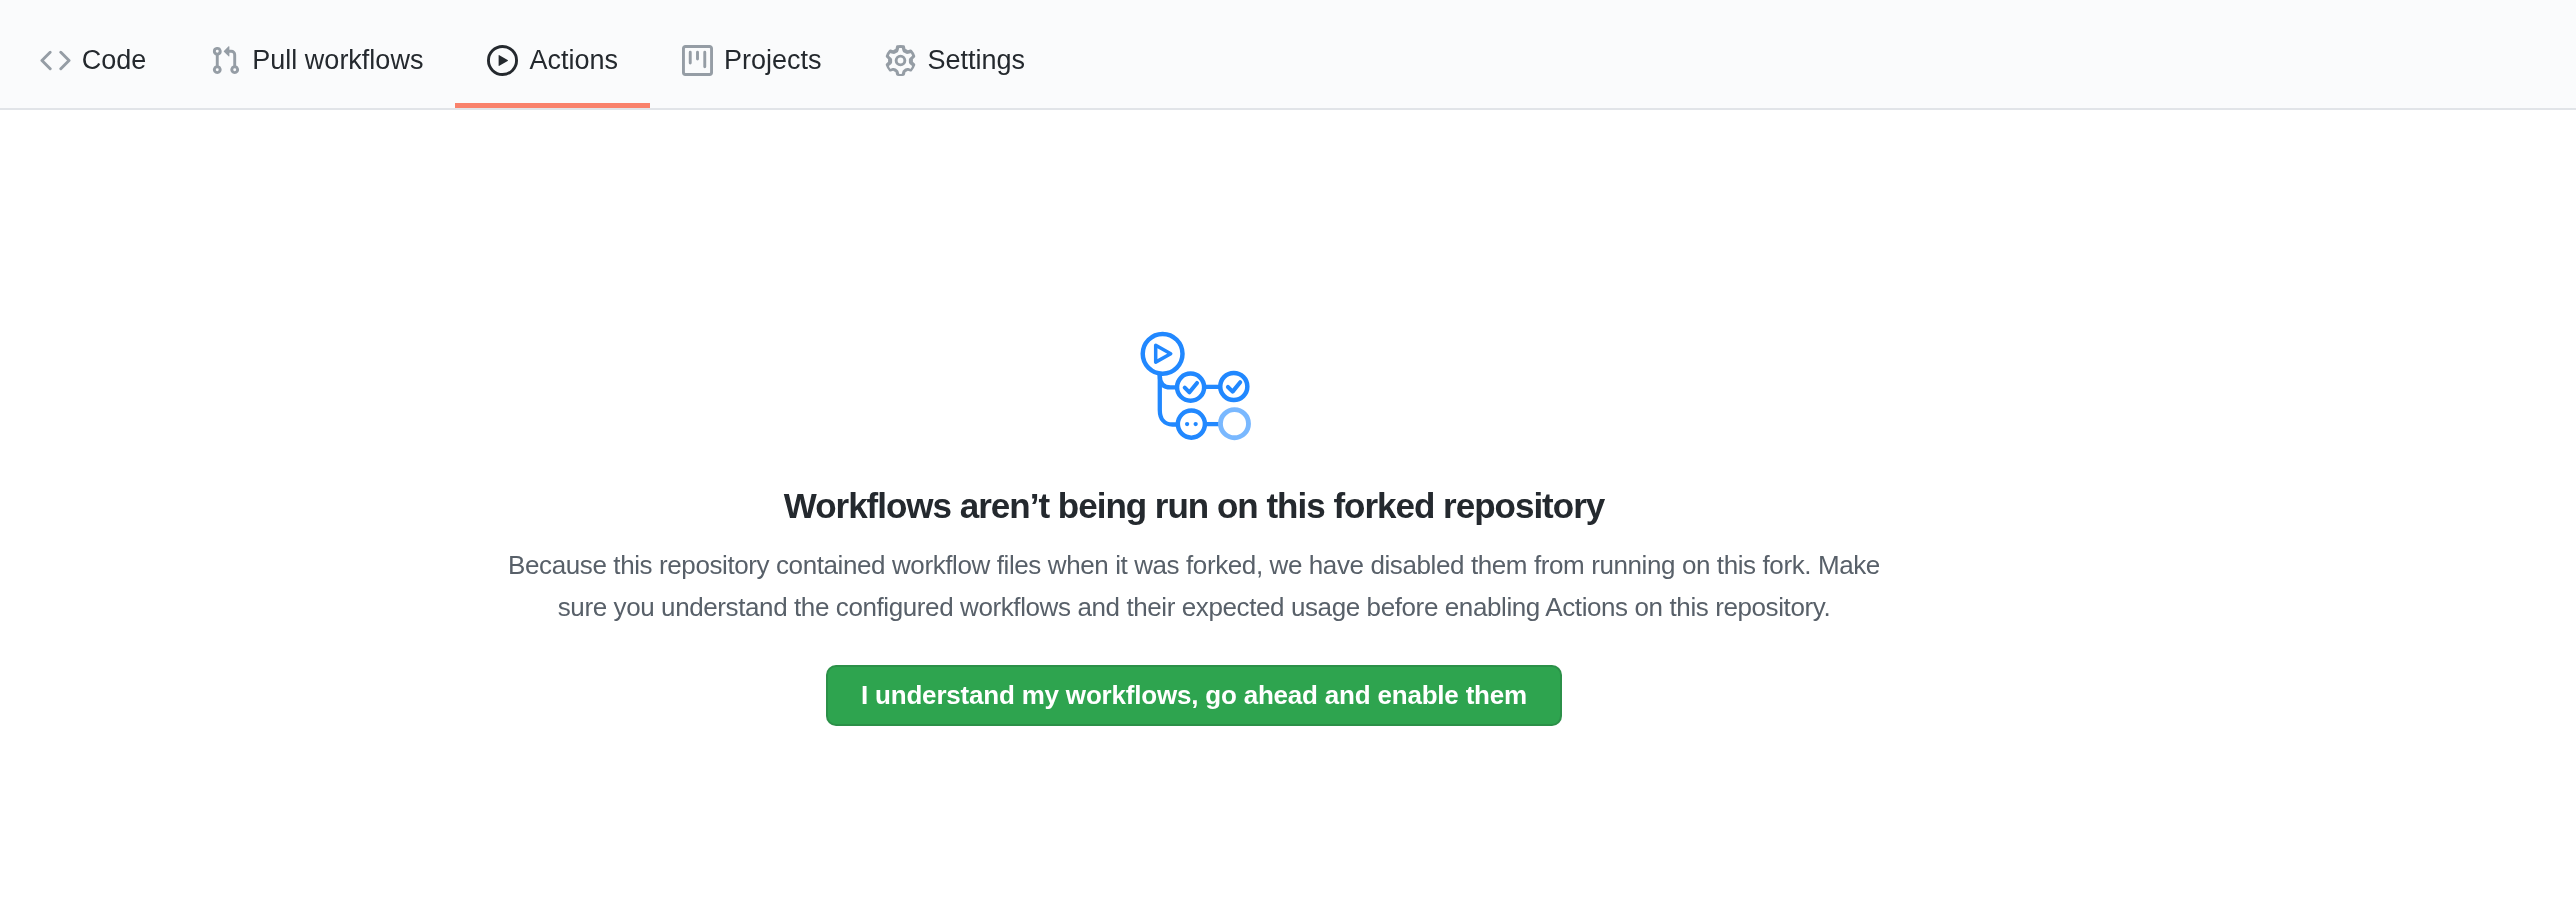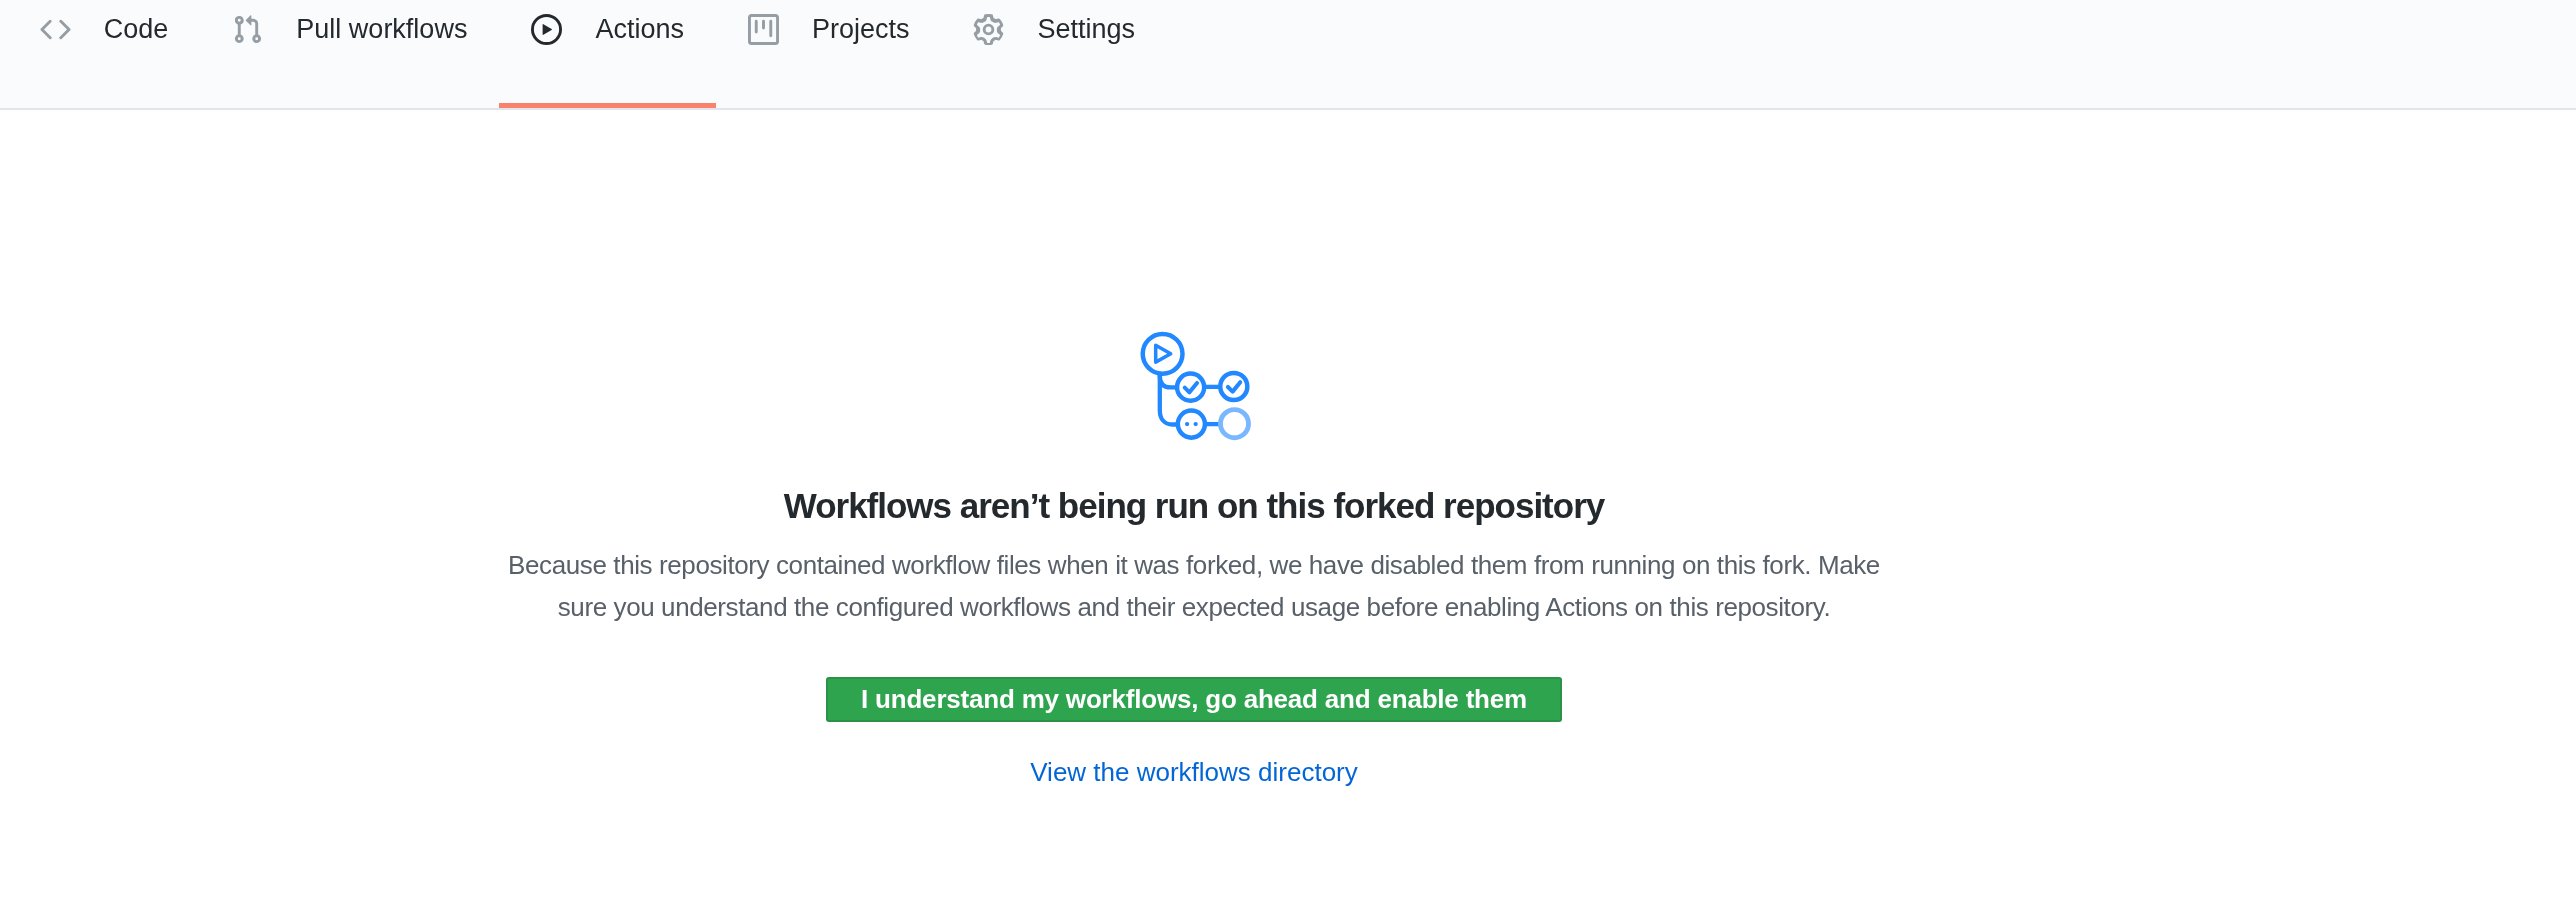--- a/index.html
+++ b/index.html
@@ -7,37 +7,37 @@
     --wf-blue:#2188ff; --wf-blue-light:#79b8ff;
     --fg:#24292e; --fg-muted:#586069; --icon-gray:#959da5;
     --nav-bg:#fafbfc; --nav-border:#e1e4e8;
   }
   *{margin:0;padding:0;box-sizing:border-box;}
   html,body{width:2576px;height:923px;overflow:hidden;background:#fff;
     font-family:"Liberation Sans","DejaVu Sans",sans-serif;color:var(--fg);}
   
   .tabs{display:flex;align-items:stretch;height:110px;padding:13.7px 0 0 7.8px;
     background:var(--nav-bg);border-bottom:2px solid var(--nav-border);}
-  .tab{display:flex;align-items:flex-start;gap:33px;padding:0 32px;font-size:27px;
+  .tab{display:flex;align-items:center;gap:11px;padding:0 32px;font-size:27px;
     color:var(--fg);text-decoration:none;cursor:pointer;white-space:nowrap;}
   .tab .octicon{display:flex;align-items:center;}
   .tab svg{width:31px;height:31px;fill:var(--icon-gray);}
   .tab--selected{font-weight:400;box-shadow:inset 0 -4.9px 0 var(--underline);}
   .tab--selected svg{fill:var(--fg);}
   
   .content{width:2388px;text-align:center;}
   .wf-icon{display:block;margin:217px auto 0;}
   .title{margin:39px 0 0;font-size:35px;line-height:45px;font-weight:700;
     letter-spacing:-1px;color:var(--fg);}
   .desc{margin:15.6px auto 0;font-size:26px;line-height:42px;letter-spacing:-0.4px;
     color:var(--fg-muted);}
   .desc span{display:block;}
-  .enable-btn{margin-top:49px;height:45px;padding:0 33px;font-size:26px;font-weight:700;
+  .enable-btn{margin-top:37px;height:61px;padding:0 33px;font-size:26px;font-weight:700;
     letter-spacing:-0.2px;color:#fff;background:var(--btn-green);
-    border:2px solid rgba(27,31,35,.15);border-radius:3px;cursor:pointer;
+    border:2px solid rgba(27,31,35,.15);border-radius:10px;cursor:pointer;
     font-family:"Liberation Sans","DejaVu Sans",sans-serif;}
   .link-row{margin-top:29px;font-size:26px;line-height:42px;}
   .wf-link{color:var(--link-blue);text-decoration:none;cursor:pointer;}
 </style>
 </head>
 <body>
 
 <nav class="tabs">
   <a class="tab">
     <span class="octicon">
@@ -103,17 +103,14 @@
 
   <h1 class="title">Workflows aren’t being run on this forked repository</h1>
 
   <p class="desc">
     <span>Because this repository contained workflow files when it was forked, we have disabled them from running on this fork. Make</span>
     <span>sure you understand the configured workflows and their expected usage before enabling Actions on this repository.</span>
   </p>
 
   <button class="enable-btn">I understand my workflows, go ahead and enable them</button>
 
-  <div class="link-row">
-    <a class="wf-link">View the workflows directory</a>
-  </div>
 </main>
 
 
 </body></html>

